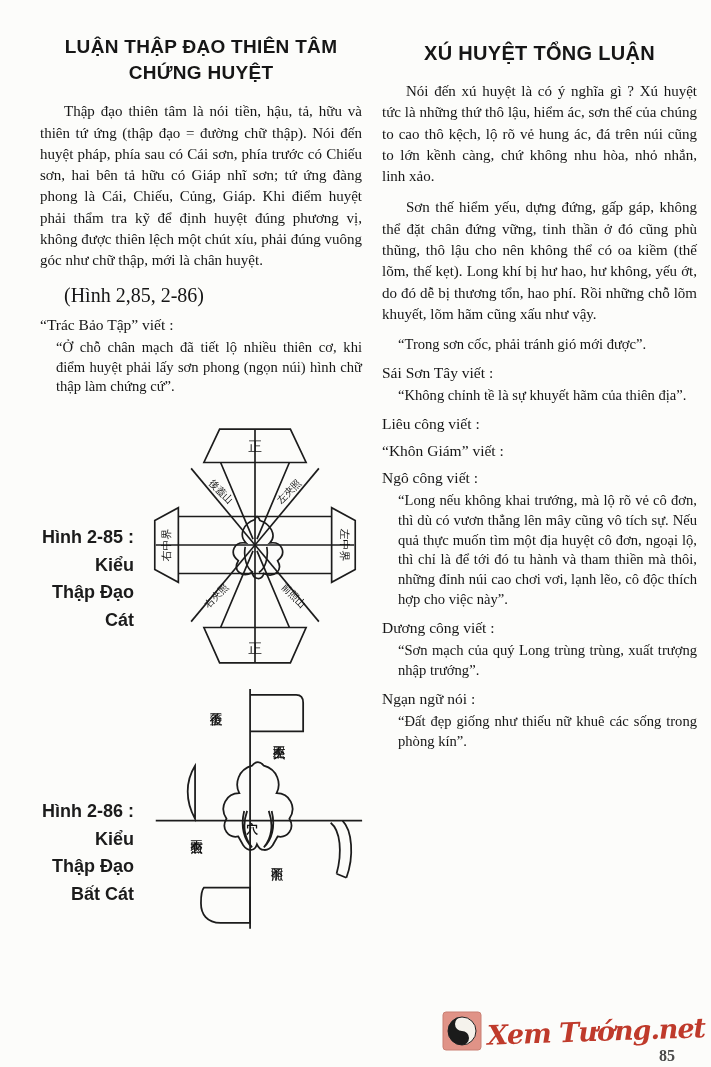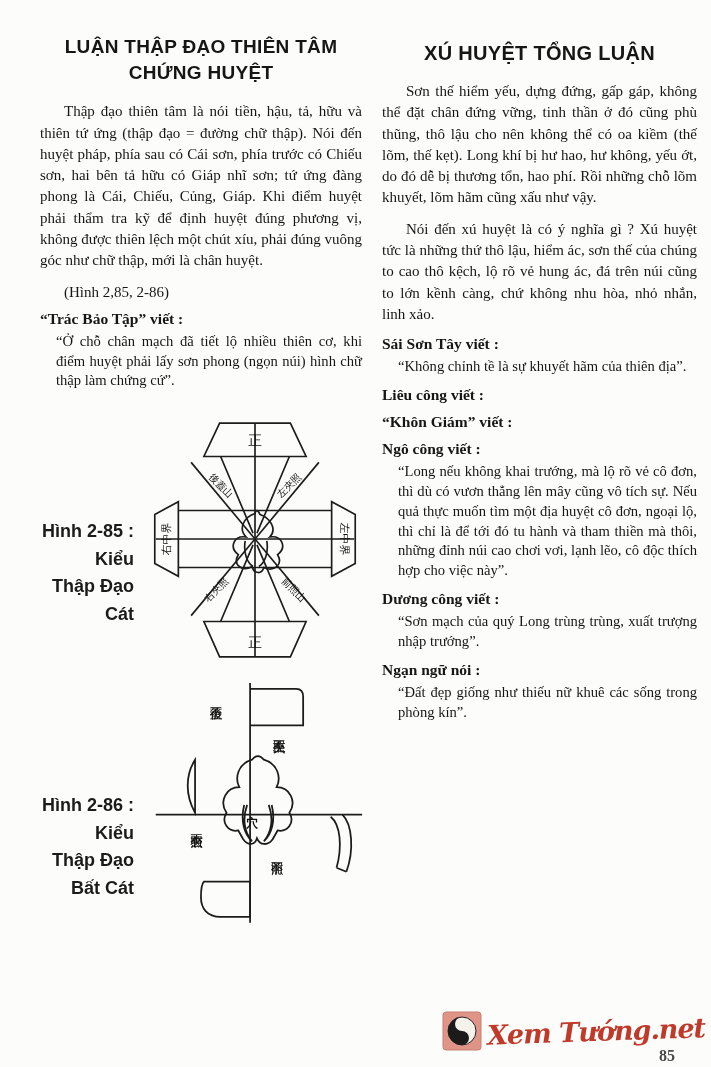--- a/index.html
+++ b/index.html
@@ -15,23 +15,23 @@
   .doc-title{
     font-family:"Liberation Sans","DejaVu Sans",sans-serif;
     font-weight:bold;text-align:center;letter-spacing:.3px;
     font-size:19px;line-height:1.35;margin:4px 0 16px;
   }
   .col-right .doc-title{font-size:20px;margin:10px 0 14px;}
   p.body{
     font-size:15px;line-height:1.42;text-align:justify;
     margin:0 0 10px;text-indent:24px;
   }
-  .fig-ref{font-size:15px;margin:12px 0 8px;text-indent:24px;font-family:Liberation Serif, serif;}
+  .fig-ref{font-size:20px;margin:12px 0 8px;text-indent:24px;font-family:Liberation Serif, serif;}
   .src-head{
-    font-weight:bold;font-size:15.5px;margin:9px 0 4px;
+    font-weight:normal;font-size:15.5px;margin:9px 0 4px;
   }
   .quote{
     font-size:14.6px;line-height:1.36;text-align:justify;
     margin:0 0 6px 16px;
   }
   .fig-row{display:flex;align-items:flex-end;}
   .fig-caption{
     width:94px;flex:0 0 94px;text-align:right;padding-right:8px;
     font-family:"Liberation Sans","DejaVu Sans",sans-serif;
     font-weight:bold;font-size:18px;line-height:1.55;color:#1b1b1b;
@@ -143,23 +143,24 @@
             <text x="56" y="158" font-size="13" stroke="none" class="vtext">右不夾照</text>
             <text x="138" y="186" font-size="13" stroke="none" class="vtext">前不照</text>
             <text x="112" y="160" font-size="12" text-anchor="middle" stroke="none" font-weight="bold">穴</text>
           </svg>
         </div>
       </div>
     </div>
 
     <div class="col-right">
       <div class="doc-title">XÚ HUYỆT TỔNG LUẬN</div>
+      <p class="body">Nói đến xú huyệt là có ý nghĩa gì ? Xú huyệt tức là những thứ thô lậu, hiểm ác, sơn thế của chúng to cao thô kệch, lộ rõ vẻ hung ác, đá trên núi cũng to lớn kềnh càng, chứ không nhu hòa, nhỏ nhắn, linh xảo.</p>
       <p class="body">Sơn thế hiểm yếu, dựng đứng, gấp gáp, không thể đặt chân đứng vững, tinh thần ở đó cũng phù thũng, thô lậu cho nên không thể có oa kiềm (thế lõm, thế kẹt). Long khí bị hư hao, hư không, yếu ớt, do đó dễ bị thương tổn, hao phí. Rồi những chỗ lõm khuyết, lõm hãm cũng xấu như vậy.</p>
-      <p class="body">Nói đến xú huyệt là có ý nghĩa gì ? Xú huyệt tức là những thứ thô lậu, hiểm ác, sơn thế của chúng to cao thô kệch, lộ rõ vẻ hung ác, đá trên núi cũng to lớn kềnh càng, chứ không nhu hòa, nhỏ nhắn, linh xảo.</p>
 
+      <div class="quote">“Trong sơn cốc, phải tránh gió mới được”.</div>
 
       <div class="src-head">Sái Sơn Tây viết :</div>
       <div class="quote">“Không chỉnh tề là sự khuyết hãm của thiên địa”.</div>
 
       <div class="src-head">Liêu công viết :</div>
 
       <div class="src-head">“Khôn Giám” viết :</div>
 
       <div class="src-head">Ngô công viết :</div>
       <div class="quote">“Long nếu không khai trướng, mà lộ rõ vẻ cô đơn, thì dù có vươn thẳng lên mây cũng vô tích sự. Nếu quả thực muốn tìm một địa huyệt cô đơn, ngoại lộ, thì chỉ là để tới đó tu hành và tham thiền mà thôi, những đỉnh núi cao chơi vơi, lạnh lẽo, cô độc thích hợp cho việc này”.</div>

